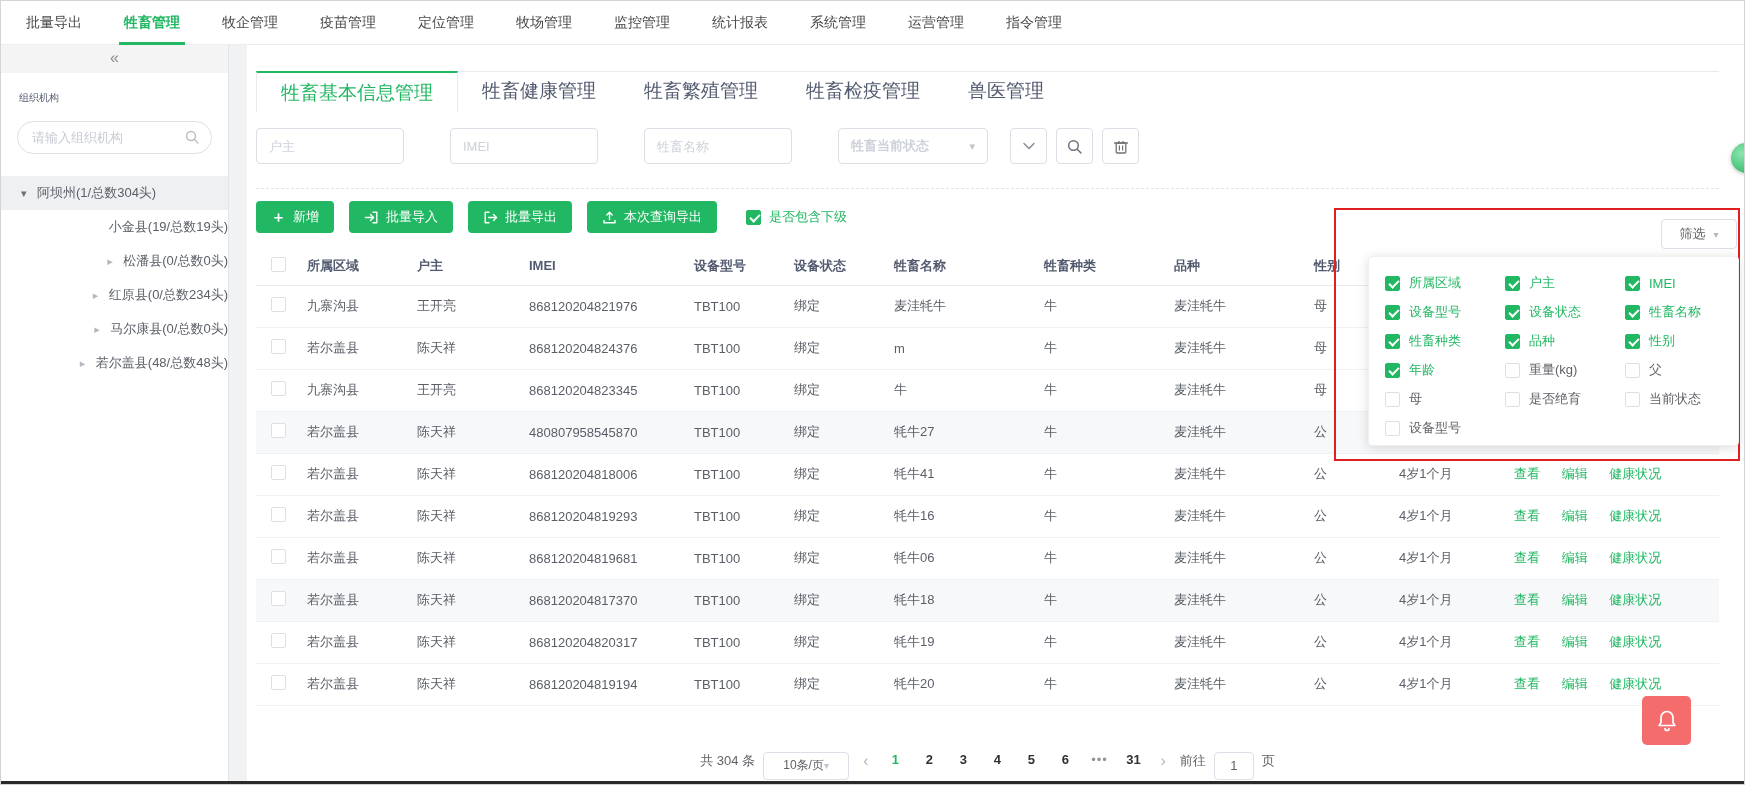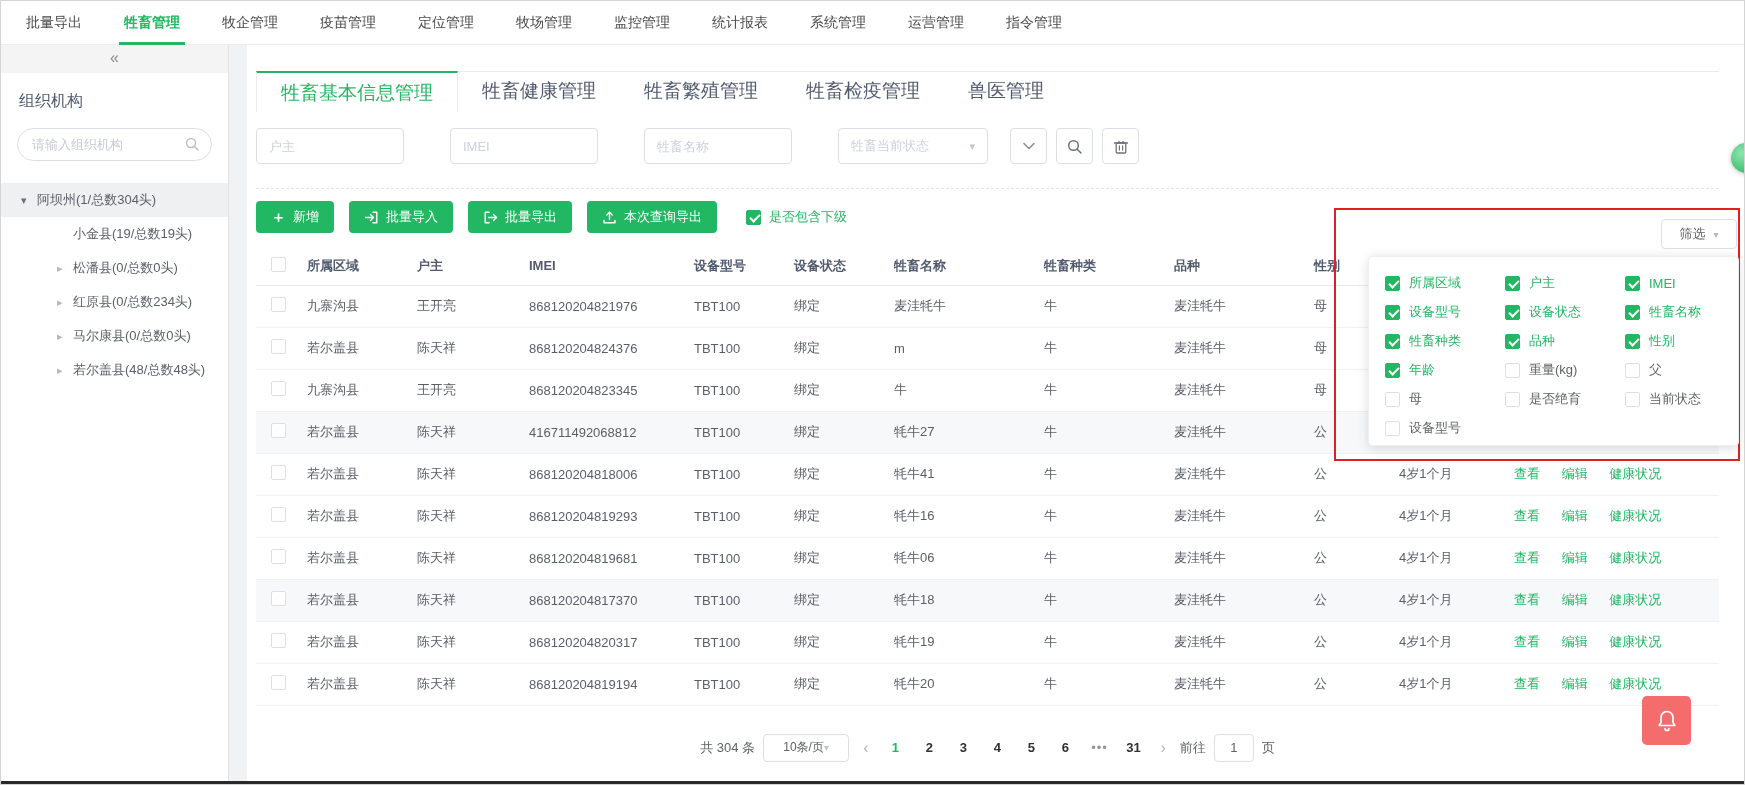--- a/index.html
+++ b/index.html
@@ -15,45 +15,45 @@
   .topnav{height:44px; display:flex; align-items:center; padding-left:10px; border-bottom:1px solid #ededed; background:#fff;}
   .nav-item{position:relative; height:44px; line-height:42px; padding:0 15px; margin-right:12px; font-size:14px; color:#4a4a4a; cursor:pointer; white-space:nowrap;}
   .nav-item.active{color:var(--accent); font-weight:bold;}
   .nav-item.active::after{content:""; position:absolute; left:10px; right:10px; bottom:0; height:3px; background:var(--accent);}
 
   .body-row{display:flex; height:737px; background:#f1f2f4;}
 
   
   .sidebar{width:228px; background:#fff; border-right:1px solid #e4e4e4; flex:none; overflow:hidden;}
   .collapse-bar{height:28px; background:#f4f4f5; text-align:center; line-height:26px; color:#8c8c8c; font-size:16px; cursor:pointer;}
-  .sb-title{padding:18px 18px 0 18px; font-size:16px; color:#515a6e;font-family:Liberation Serif, serif;}
+  .sb-title{padding:18px 18px 0 18px; font-size:10px; color:#515a6e;font-family:Liberation Serif, serif;}
   .sb-search{position:relative; margin:16px 16px 0 16px;}
   .sb-search input{width:100%; height:33px; border:1px solid var(--border); border-radius:17px; padding:0 32px 0 14px; font-size:13px; color:#606266; outline:none; font-family:inherit;}
   .sb-search input::placeholder{color:#c7cbd3;}
   .sb-search .mag{position:absolute; right:12px; top:8px;}
   .tree{margin-top:22px;}
   .tree-item{height:34px; line-height:34px; padding-left:20px; display:flex; align-items:center; cursor:pointer; color:#5a5e66; white-space:nowrap;}
-  .tree-item.child{padding-left:56px;}
+  .tree-item.child{padding-left:56px;justify-content:flex-end;}
   .tree-item.selected{background:#eef0f2;}
   .tree-caret{width:16px; font-size:11px; color:#b4b8bf; flex:none;}
   .tree-item .tree-caret.down{color:#6b6f76;}
 
   
   .main{flex:1; background:#fff; margin-left:18px; padding:26px 25px 0 9px; position:relative;}
 
   
   .tabs{display:flex; border-top:1px solid var(--line); height:41px;}
   .tab{padding:0 24px; line-height:40px; font-size:19px; color:#515a6e; cursor:pointer; margin-top:-1px;}
   .tab.active{color:var(--accent); border:1px solid var(--line); border-top:2px solid var(--accent); border-bottom:none; background:#fff;}
 
   
   .filters{display:flex; align-items:center; margin-top:16px;}
   .f-input{width:148px; height:36px; border:1px solid var(--border); border-radius:4px; padding:0 12px; font-size:13px; color:#606266; outline:none; margin-right:46px; font-family:inherit;}
   .f-input::placeholder{color:#cdd1d9;}
-  .f-select{width:150px; height:36px; border:1px solid var(--border); border-radius:4px; padding:0 12px; margin-right:22px; display:flex; align-items:center; justify-content:space-between; color:#cdd1d9; cursor:pointer;}
+  .f-select{width:150px; height:36px; border:1px solid var(--border); border-radius:4px; padding:0 12px; margin-right:22px; display:flex; align-items:center; justify-content:space-between; color:#cdd1d9; cursor:pointer;font-weight:bold;}
   .f-select .caret{color:#c0c4cc; font-size:11px;}
   .icon-btn{width:37px; height:36px; border:1px solid var(--border); border-radius:4px; background:#fff; display:flex; align-items:center; justify-content:center; margin-right:9px; cursor:pointer;}
   svg.ic{display:block;}
 
   
   .dashline{border-top:1px dashed #e3e3e3; margin:24px 0 0 0;}
   .btn-row{display:flex; align-items:center; margin-top:12px;}
   .gbtn{height:32px; border:none; border-radius:4px; background:var(--accent); color:#fff; font-size:13px; padding:0 15px; margin-right:15px; display:flex; align-items:center; gap:7px; cursor:pointer; font-family:inherit;}
   .gbtn .plus{font-size:15px; font-weight:bold;}
   .inc-sub{display:flex; align-items:center; gap:8px; margin-left:14px; color:var(--accent); cursor:pointer;}
@@ -65,21 +65,21 @@
 
   
   table.grid{width:100%; border-collapse:collapse; margin-top:14px; table-layout:fixed;}
   .grid th{height:38px; text-align:left; font-weight:bold; color:#515a6e; border-bottom:1px solid var(--line); padding:0 6px; white-space:nowrap;}
   .grid td{height:42px; color:#5a5e66; border-bottom:1px solid #f0f1f3; padding:0 6px; white-space:nowrap; overflow:hidden;}
   .grid tr.striped td{background:#f7f8fa;}
   .grid .cbcell{text-align:center; padding:0;}
   .act a{color:var(--accent); text-decoration:none; margin-right:18px; cursor:pointer;}
 
   
-  .pager{display:flex; align-items:center; justify-content:center; gap:8px; margin-top:28px; color:#606266;}
+  .pager{display:flex; align-items:flex-start; justify-content:center; gap:8px; margin-top:46px; color:#606266;}
   .psize{width:86px; height:28px; border:1px solid var(--border); border-radius:4px; display:flex; align-items:center; justify-content:center; font-size:12px; color:#606266; cursor:pointer;}
   .psize .caret{color:#c0c4cc; font-size:10px;}
   .parrow{color:#b4b8bf; font-size:16px; padding:0 6px; cursor:pointer;}
   .pnum{min-width:26px; text-align:center; font-weight:bold; color:#303133; cursor:pointer; padding:0 2px;}
   .pnum.current{color:var(--accent);}
   .pnum.ellipsis{color:#909399; letter-spacing:1px; font-weight:normal;}
   .goto-input{width:40px; height:28px; border:1px solid var(--border); border-radius:4px; text-align:center; font-size:13px; color:#606266; outline:none; font-family:inherit;}
 
   
   .red-rect{position:absolute; left:1333px; top:207px; width:406px; height:253px; border:2px solid var(--highlight); pointer-events:none; z-index:40;}
@@ -357,21 +357,21 @@
                 <a></a>
                 <a></a>
                 <a></a>
               </td>
             </tr>
 
             <tr class="striped">
               <td class="cbcell"><span class="cb"></span></td>
               <td>若尔盖县</td>
               <td>陈天祥</td>
-              <td>416711492068812</td>
+              <td>480807958545870</td>
               <td>TBT100</td>
               <td>绑定</td>
               <td>牦牛27</td>
               <td>牛</td>
               <td>麦洼牦牛</td>
               <td>公</td>
               <td></td>
               <td class="act">
                 <a></a>
                 <a></a>

